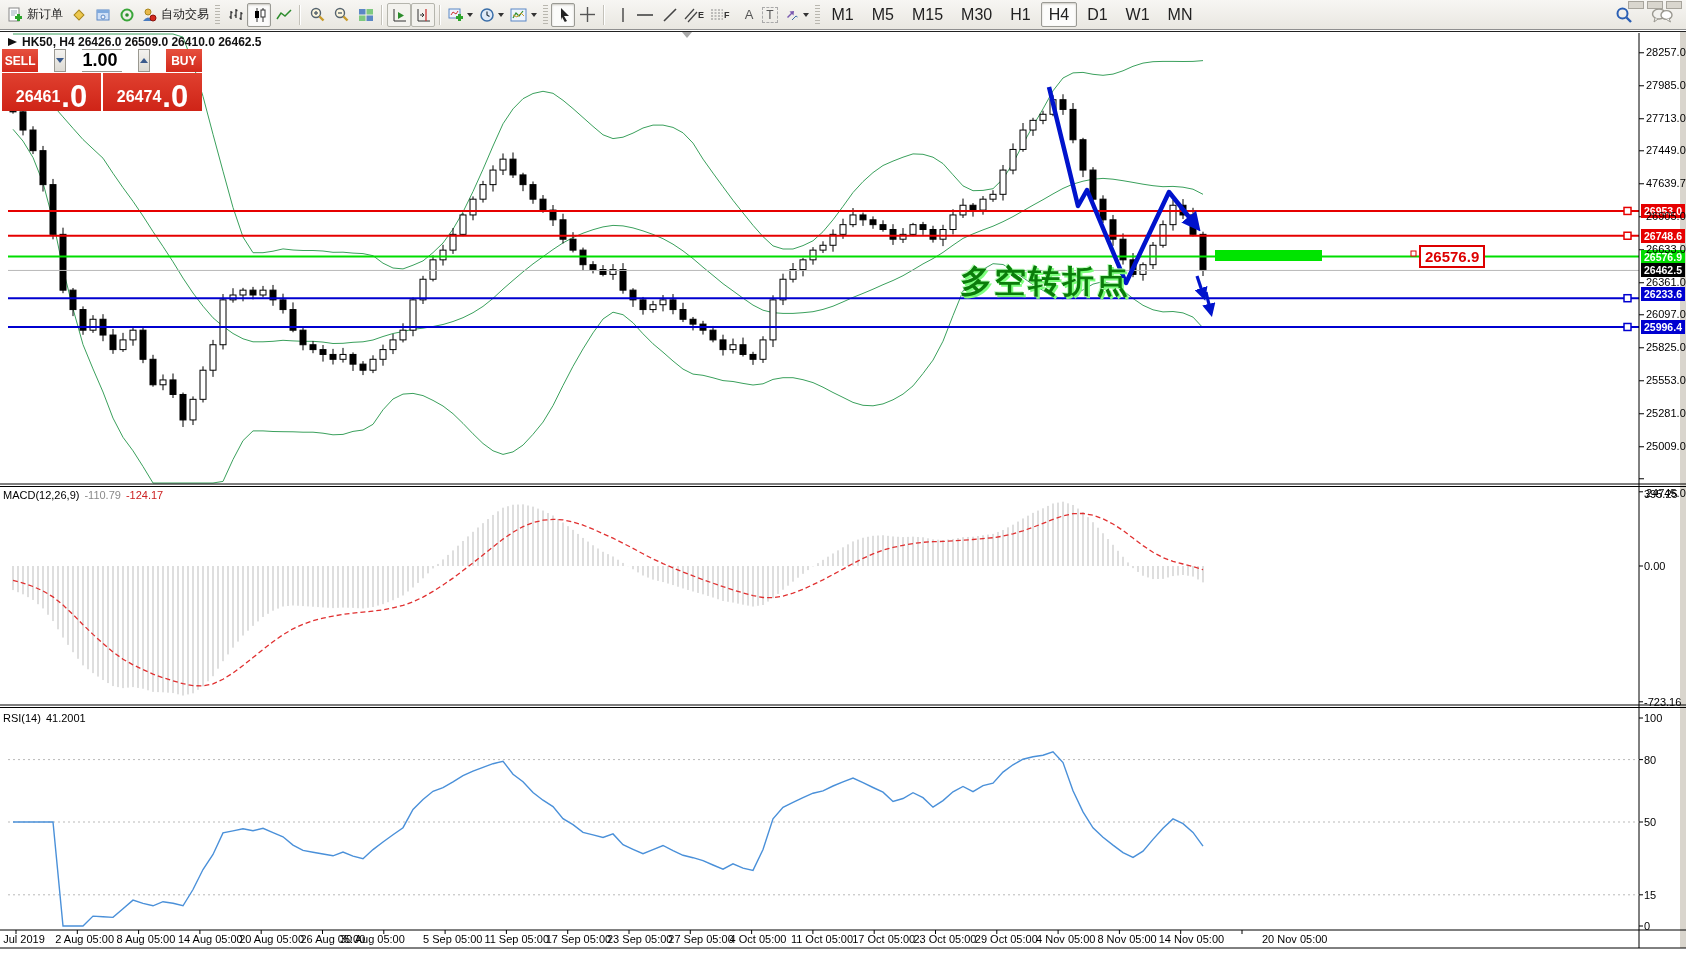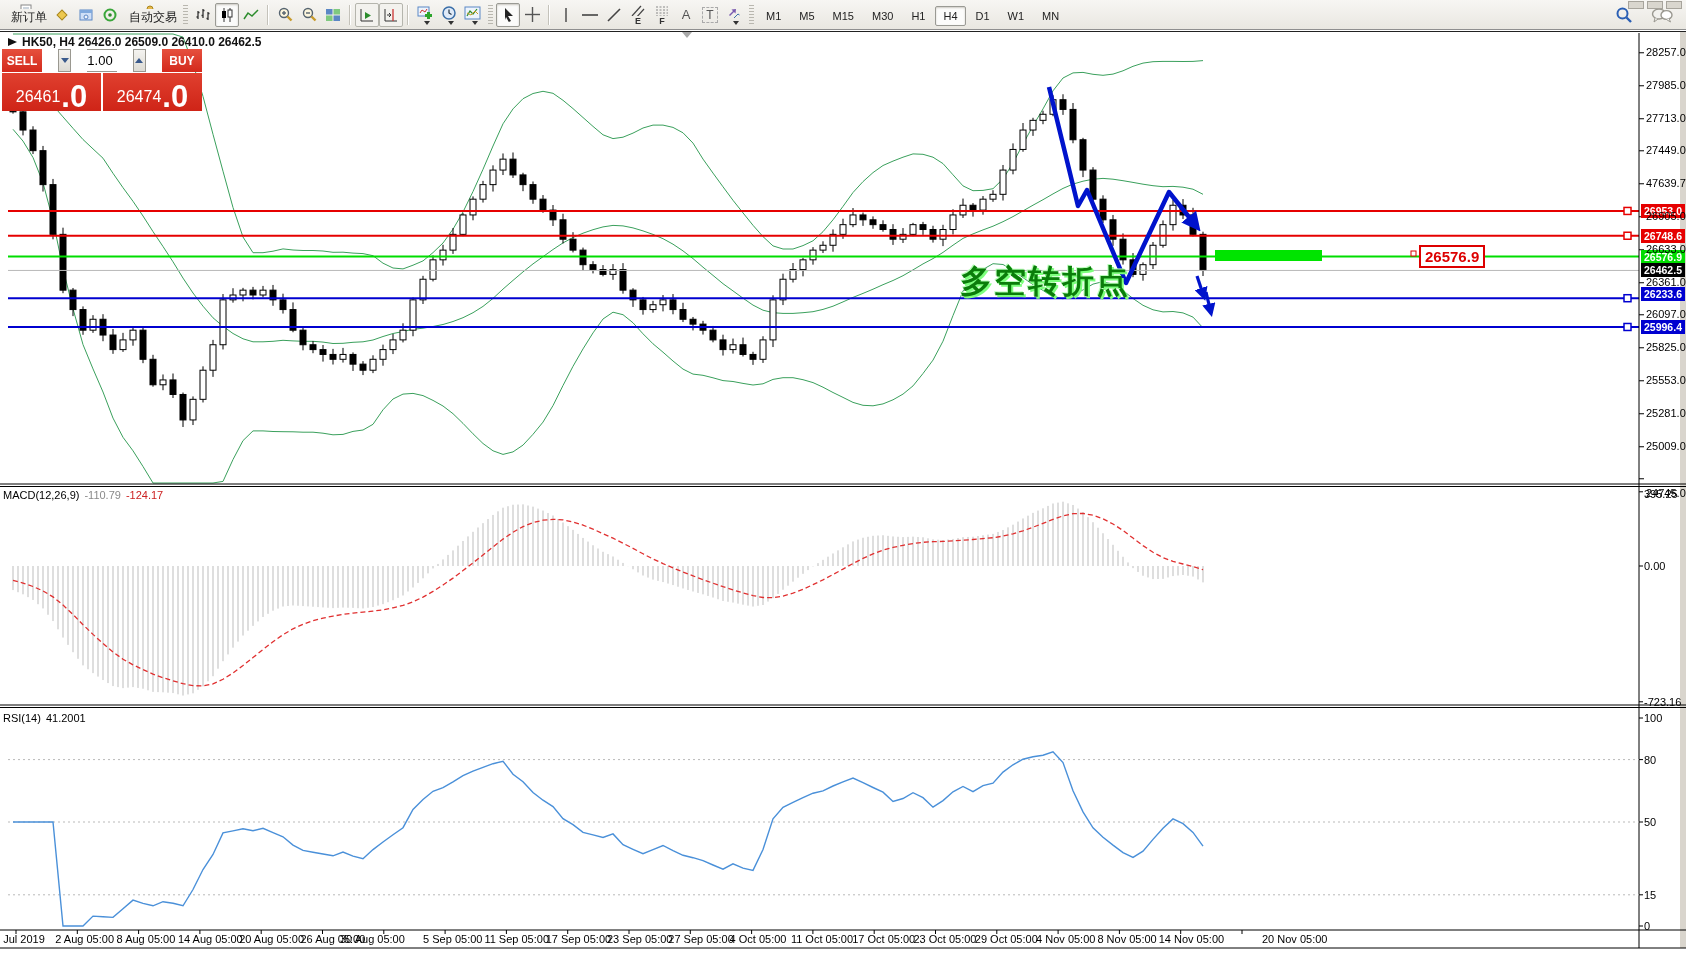--- a/index.html
+++ b/index.html
@@ -1,31 +1,31 @@
 <!DOCTYPE html>
 <html><head>
 <meta charset="utf-8">
 <style>
   html,body{margin:0;padding:0;background:#fff;width:1686px;height:958px;overflow:hidden;
     font-family:"Liberation Sans",sans-serif;position:relative;}
   
   #toolbar{position:absolute;left:0;top:0;width:1686px;height:30px;
     background:linear-gradient(#f7f6f3,#e9e7e1);border-bottom:1px solid #8f8f8f;
     display:flex;align-items:center;padding-left:4px;box-sizing:border-box;z-index:20;}
-  .tbtn{height:24px;min-width:24px;display:flex;align-items:center;justify-content:center;
-    border:1px solid transparent;border-radius:2px;padding:0 2px;box-sizing:border-box;flex-direction:column;}
+  .tbtn{height:24px;min-width:24px;display:flex;align-items:center;justify-content:flex-end;
+    border:1px solid transparent;border-radius:2px;padding:0 2px;box-sizing:border-box;}
   .tbtn.boxed{border:1px solid #b5b5ad;background:#f3f2ee;}
   .tbtn.pressed{border:1px solid #9a9a94;background:#fbfbfa;box-shadow:inset 0 1px 2px #c9c7c0;}
   .tblabel{font-size:12px;color:#222;margin-left:4px;white-space:nowrap;}
   .sep{width:1px;height:20px;background:#c4c2ba;border-right:1px solid #fff;margin:0 4px;}
   .grip{width:5px;height:20px;margin:0 3px;
     background:repeating-linear-gradient(to bottom,#b9b7af 0 1px,transparent 1px 3px);}
   .caret{width:0;height:0;border-left:3px solid transparent;border-right:3px solid transparent;
     border-top:4px solid #333;margin-left:3px;}
-  .tfbtn{font-size:11px;color:#222;padding:3px 7px;border:1px solid transparent;border-radius:2px;margin:0 1px;text-align:right;}
+  .tfbtn{font-size:16px;color:#222;padding:3px 7px;border:1px solid transparent;border-radius:2px;margin:0 1px;text-align:right;}
   .tfbtn.pressed{border:1px solid #9a9a94;background:#fcfcfb;box-shadow:inset 0 1px 2px #cdcbc4;}
   .minichar{font-size:9px;font-weight:bold;color:#333;}
   #tb-right{margin-left:auto;display:flex;align-items:center;margin-right:10px;}
   #win-controls{position:absolute;right:4px;top:1px;display:flex;gap:3px;z-index:30;}
   #win-controls span{width:14px;height:6px;background:#d9d6ce;border:1px solid #a7a49c;display:block;}
   
   #chartwin{position:absolute;left:0;top:31px;width:1686px;height:918px;box-sizing:border-box;
     border-top:1px solid #222;background:#fff;z-index:1;}
   #right-strip{position:absolute;left:1680px;top:32px;width:6px;height:916px;background:#d9d5cd;z-index:2;}
   #paint{position:absolute;left:0;top:0;width:1686px;height:958px;z-index:3;pointer-events:none;}
@@ -42,25 +42,25 @@
   
   #trade-panel{position:absolute;left:2px;top:49px;width:200px;z-index:7;}
   .tp-row1{display:flex;height:23px;gap:16px;}
   .tp-btn{width:50px;background:linear-gradient(#e6503e,#d3291b);color:#fff;font-size:12px;font-weight:bold;
     display:flex;align-items:center;justify-content:center;}
   .spin{width:16px;background:linear-gradient(#f4f3f0,#dddbd4);border:1px solid #9a9890;box-sizing:border-box;
     display:flex;align-items:center;justify-content:center;}
   .spin .tri-up{width:0;height:0;border-left:4px solid transparent;border-right:4px solid transparent;border-bottom:5px solid #3a5a8c;}
   .spin .tri-dn{width:0;height:0;border-left:4px solid transparent;border-right:4px solid transparent;border-top:5px solid #3a5a8c;}
   #vol-input{flex:1;border:1px solid #9a9890;border-left:none;border-right:none;background:#fff;
-    font-size:13px;color:#000;text-align:right;padding:0 4px 0 0;line-height:21px;}
+    font-size:18px;color:#000;text-align:right;padding:0 4px 0 0;line-height:21px;font-weight:bold;}
   .tp-row2{display:flex;height:38px;margin-top:1px;gap:2px;}
   .bigprice{flex:1;background:linear-gradient(#e0402f,#cf2417);color:#fff;display:flex;
     align-items:flex-end;justify-content:center;padding-bottom:1px;}
-  .bp-main{font-size:16px;font-weight:normal;line-height:1;margin-bottom:5px;}
+  .bp-main{font-size:16px;font-weight:bold;line-height:1;margin-bottom:5px;}
   .bp-dec{font-size:31px;font-weight:bold;line-height:0.85;margin-left:1px;}
   
   #macd-label{position:absolute;left:3px;top:489px;font-size:11px;z-index:6;}
   #macd-label .v1{color:#8a8a8a;margin-left:5px;}
   #macd-label .v2{color:#cc2222;margin-left:5px;}
   #rsi-label{position:absolute;left:3px;top:712px;font-size:11px;color:#000;z-index:6;}
   #rsi-label .rv{margin-left:5px;}
   
   #annotation{position:absolute;left:960px;top:260px;font-size:32px;font-weight:bold;color:#0a7d0a;
     letter-spacing:2px;z-index:6;text-shadow:2px 2px 0 #7dff7d,-1px -1px 0 #b8ffb8;}

